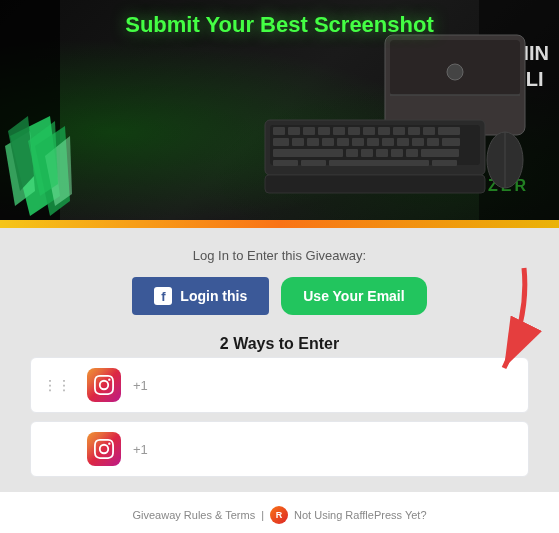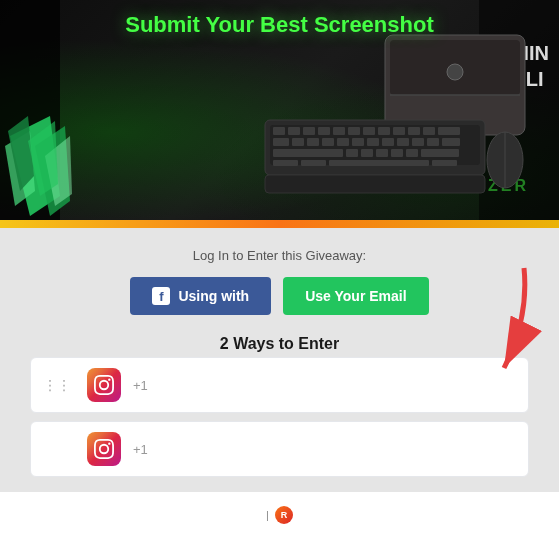--- a/index.html
+++ b/index.html
@@ -116,21 +116,21 @@
       justify-content: center;
       color: #3b5998;
       font-weight: 900;
       font-size: 13px;
     }
 
     .btn-email {
       background: #22c55e;
       color: white;
       border: none;
-      border-radius: 4px;
+      border-radius: 12px;
       padding: 10px 22px;
       font-size: 14px;
       font-weight: 600;
       cursor: pointer;
     }
 
     .ways-title {
       text-align: center;
       font-size: 16px;
       font-weight: 700;
@@ -348,21 +348,21 @@
 </div>
 
 <div class="gradient-bar"></div>
 
 <div class="card">
   <div class="login-label">Log In to Enter this Giveaway:</div>
 
   <div class="login-buttons">
     <button class="btn-facebook">
       <span class="fb-icon">f</span>
-      <span>Using with</span>
+      <span>Login this</span>
     </button>
     <button class="btn-email">
       <span>Use Your Email</span>
     </button>
   </div>
 
   <div class="ways-title">2 Ways to Enter</div>
 
   <div class="entry-list">
 
@@ -382,22 +382,24 @@
         <svg viewBox="0 0 24 24" xmlns="http://www.w3.org/2000/svg">
           <path d="M12 2.163c3.204 0 3.584.012 4.85.07 3.252.148 4.771 1.691 4.919 4.919.058 1.265.069 1.645.069 4.849 0 3.205-.012 3.584-.069 4.849-.149 3.225-1.664 4.771-4.919 4.919-1.266.058-1.644.07-4.85.07-3.204 0-3.584-.012-4.849-.07-3.26-.149-4.771-1.699-4.919-4.92-.058-1.265-.07-1.644-.07-4.849 0-3.204.013-3.583.07-4.849.149-3.227 1.664-4.771 4.919-4.919 1.266-.057 1.645-.069 4.849-.069zM12 0C8.741 0 8.333.014 7.053.072 2.695.272.273 2.69.073 7.052.014 8.333 0 8.741 0 12c0 3.259.014 3.668.072 4.948.2 4.358 2.618 6.78 6.98 6.98C8.333 23.986 8.741 24 12 24c3.259 0 3.668-.014 4.948-.072 4.354-.2 6.782-2.618 6.979-6.98.059-1.28.073-1.689.073-4.948 0-3.259-.014-3.667-.072-4.947-.196-4.354-2.617-6.78-6.979-6.98C15.668.014 15.259 0 12 0zm0 5.838a6.162 6.162 0 100 12.324 6.162 6.162 0 000-12.324zM12 16a4 4 0 110-8 4 4 0 010 8zm6.406-11.845a1.44 1.44 0 100 2.881 1.44 1.44 0 000-2.881z"></path>
         </svg>
       </div>
       <span class="entry-points">+1</span>
     </div>
   </div>
 </div>
 
 <div class="footer">
+  <a href="#">Giveaway Rules &amp; Terms</a>
   <span>|</span>
   <span class="footer-logo">R</span>
+  <span>Not Using RafflePress Yet?</span>
 </div>
 
 <div class="red-arrow">
   <svg width="70" height="120" viewBox="0 0 70 120" xmlns="http://www.w3.org/2000/svg">
     <defs>
       <marker id="arrowhead" markerWidth="10" markerHeight="7" refX="10" refY="3.5" orient="auto">
         <polygon points="0 0, 10 3.5, 0 7" fill="#e53e3e"></polygon>
       </marker>
     </defs>
     <path d="M 50 10 Q 55 60 30 110" stroke="#e53e3e" stroke-width="5" fill="none" marker-end="url(#arrowhead)"></path>

